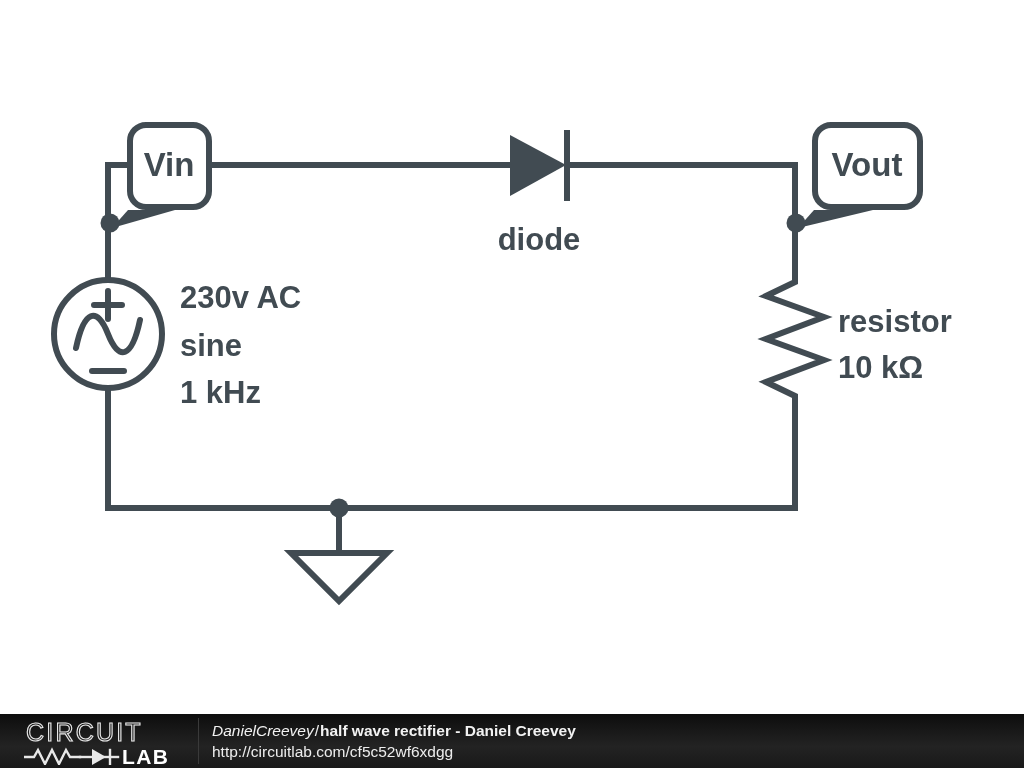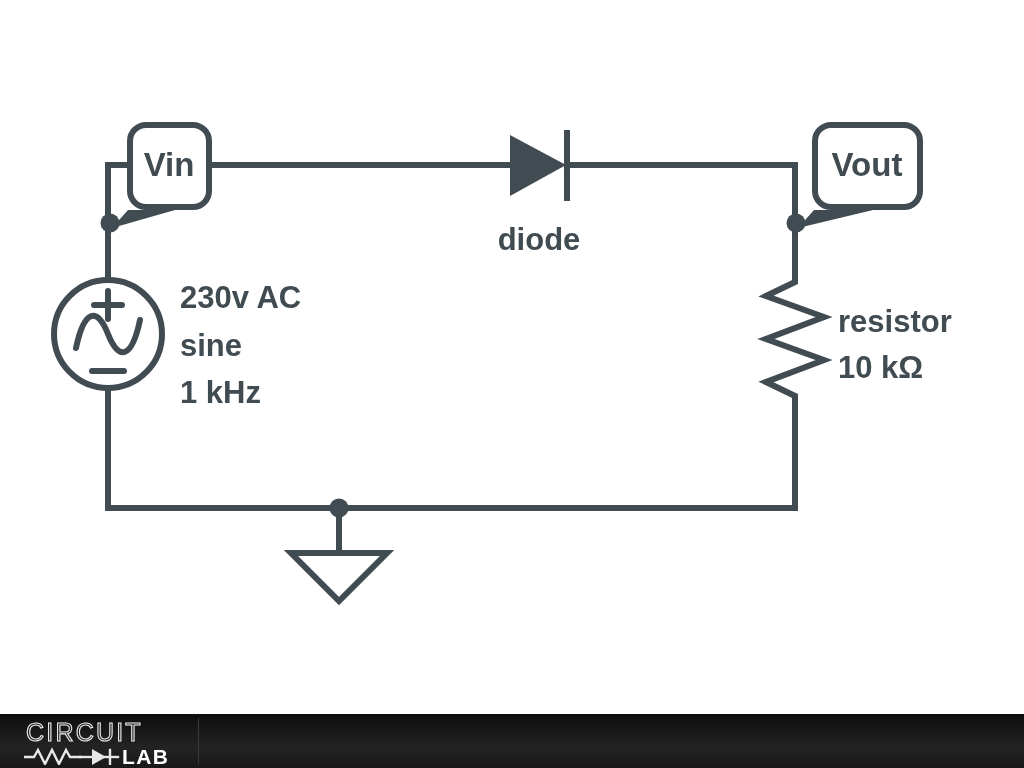--- a/index.html
+++ b/index.html
@@ -210,14 +210,20 @@
       <path d="M 56 38 L 70 38"></path>
       <path d="M 80 38 L 94 38"></path>
       <path d="M 86 31 L 86 45"></path>
     </g>
     <polygon points="68,30 68,46 82,38" style="fill:#e8e8e8;stroke:none;"></polygon>
     <text x="98" y="45" style="fill:#ffffff;font-size:21px;font-weight:bold;letter-spacing:1.4px;font-family:'Liberation Sans',sans-serif;">LAB</text>
   </svg>
 
   <div id="footer-divider"></div>
 
+  <div id="footer-text">
+    <div id="footer-title-line">
+      <span id="footer-author">DanielCreevey</span><span id="footer-sep">/</span><span id="footer-title">half wave rectifier - Daniel Creevey</span>
+    </div>
+    <div id="footer-url">http://circuitlab.com/cf5c52wf6xdgg</div>
+  </div>
 
 </div>
 
 </body></html>

